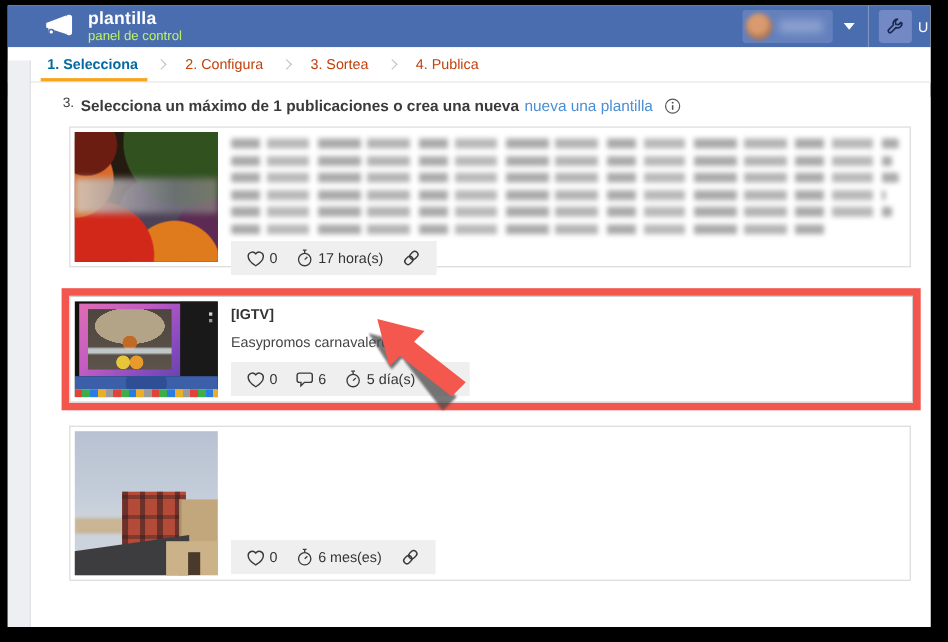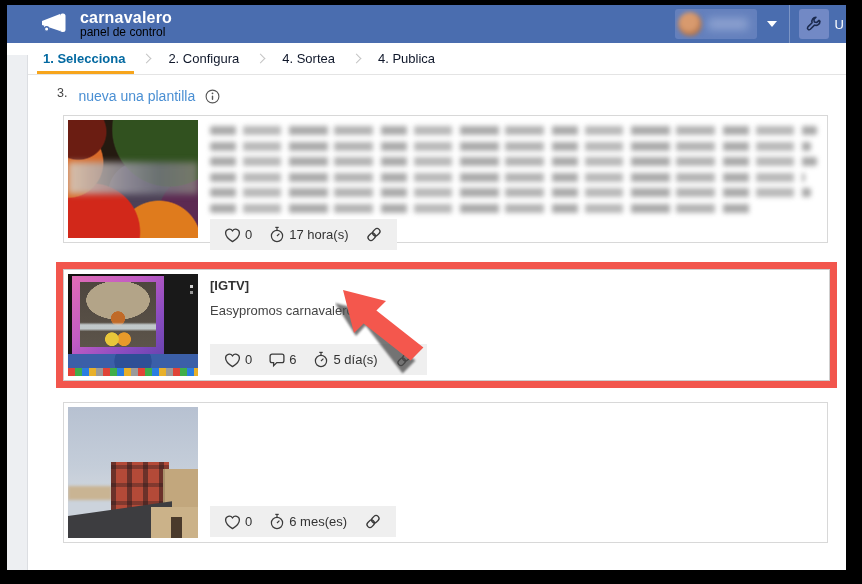--- a/index.html
+++ b/index.html
@@ -6,35 +6,35 @@
   html,body { background:#000; }
   body { font-family:"Liberation Sans", sans-serif; }
   .frame { position:relative; width:862px; height:584px; background:#000; overflow:hidden; }
   .screen { position:absolute; left:7px; top:5px; width:839px; height:565px; background:#fff; overflow:hidden; }
 
   
   .header { position:relative; height:38px; background:var(--header_blue,#4a6daf); display:flex; align-items:center; }
   .logo-wrap { display:flex; align-items:center; margin-left:31px; }
   .logo-ico { width:30px; height:24px; margin-right:12px; }
   .brand-name { color:#fff; font-size:16px; font-weight:bold; line-height:16px; letter-spacing:.2px; }
-  .brand-sub { color:#000000; font-size:12px; line-height:13px; }
+  .brand-sub { color:#bef264; font-size:12px; line-height:13px; }
   .header-right { margin-left:auto; display:flex; align-items:center; height:100%; }
   .user-chip { position:relative; width:82px; height:30px; border-radius:3px; background:#6480bd; display:flex; align-items:center; overflow:hidden; }
   .avatar { width:24px; height:24px; border-radius:50%; margin-left:3px;
             background:radial-gradient(circle at 45% 40%, #d89a6e 0 40%, #b0714a 70%, #8d5a3c 100%);
             filter:blur(2px); }
   .name-blur { width:40px; height:12px; margin-left:6px; border-radius:2px; background:#8ba0cf; filter:blur(4px); }
   .caret-down { width:0; height:0; margin:0 12px 0 10px; border-left:5px solid transparent; border-right:5px solid transparent; border-top:6px solid #fff; }
   .header-divider { width:1px; height:100%; background:rgba(255,255,255,.28); }
   .wrench-btn { width:30px; height:30px; margin:0 6px 0 9px; border-radius:3px; background:#7289c5; display:flex; align-items:center; justify-content:center; cursor:pointer; }
   .partial-user { color:#fff; font-size:13px; margin-right:2px; }
 
   
   .steps { position:relative; height:32px; display:flex; align-items:center; padding-left:33px; background:#fff; border-bottom:1px solid #e4e4e4; font-size:13px; }
-  .step { position:relative; height:100%; display:flex; align-items:center; padding:0 3px; color:#0f172a; cursor:pointer; }
+  .step { position:relative; height:100%; display:flex; align-items:center; padding:0 3px; color:#c2410c; cursor:pointer; }
   .step.active { color:#0369a1; font-weight:bold; }
   .step.active::after { content:""; position:absolute; left:-3px; right:-6px; bottom:0; height:3px; background:var(--accent_orange,#f7a51c); }
   .chev { width:7px; height:7px; margin:0 15px; border-top:1.5px solid #c4c4c4; border-right:1.5px solid #c4c4c4; transform:rotate(45deg); flex-shrink:0; }
 
   
   .page { position:relative; height:495px; background:#fff; }
   .left-strip { position:absolute; left:0; top:-33px; bottom:0; width:21px; background:#edeff2; border-right:1px solid #dcdee2; z-index:3; }
 
   .heading-row { margin:13px 18px 11px 50px; font-size:14px; color:#3a3a3a; font-weight:bold; display:flex; align-items:center; }
   .step-num { font-size:12.5px; font-weight:400; color:#444; position:relative; top:-3px; margin-right:6px; }
@@ -53,21 +53,21 @@
   .stat { display:inline-flex; align-items:center; gap:3px; }
   .stat + .stat { margin-left:9px;text-align:right; }
   .stat svg { display:block; }
 
   
   .blur-cap { margin-top:2px; filter:blur(2.6px); opacity:.75; }
   .blur-line { height:9px; border-radius:2px; margin-bottom:6.5px;
     background:repeating-linear-gradient(90deg,#8d8d8d 0 26px,transparent 26px 33px,#a0a0a0 33px 71px,transparent 71px 79px,#8d8d8d 79px 118px,transparent 118px 124px,#9a9a9a 124px 163px,transparent 163px 171px); }
 
   
-  .highlight { position:relative; margin:19px 0 14px 49px; width:781px; height:126px; border:7px solid var(--highlight_red,#f2564d); background:#14532d; }
+  .highlight { position:relative; margin:19px 0 14px 49px; width:781px; height:111px; border:7px solid var(--highlight_red,#f2564d); background:#14532d; }
   .highlight .card { margin:0; width:100%; height:100%; border:1px solid #cfcfcf; }
   .arrow-annot { position:absolute; left:272px; top:13px; z-index:5; pointer-events:none; }
 
   
   .art-bokeh { background:
       radial-gradient(circle at 8% 10%, #6b1d12 0 17%, rgba(0,0,0,0) 18%),
       radial-gradient(circle at 0% 36%, #d96a28 0 23%, rgba(0,0,0,0) 24%),
       radial-gradient(circle at 78% 8%, #31511f 0 38%, rgba(0,0,0,0) 39%),
       radial-gradient(circle at 18% 95%, #d2281a 0 31%, rgba(0,0,0,0) 32%),
       radial-gradient(circle at 70% 104%, #df7b1d 0 27%, rgba(0,0,0,0) 28%),
@@ -116,21 +116,21 @@
 
     <div class="header">
       <div class="logo-wrap">
         <svg class="logo-ico" viewBox="0 0 30 24">
           <polygon points="4,9 22,2 22,19 4,13" fill="#fff"></polygon>
           <rect x="22" y="1.5" width="5.5" height="18.5" rx="2.5" fill="#fff"></rect>
           <path d="M6 13.5v3.2a2.6 2.6 0 0 0 5.2 0v-1.5z" fill="#fff"></path>
           <circle cx="8.6" cy="17" r="2.2" fill="none" stroke="#4a6daf" stroke-width="1.4"></circle>
         </svg>
         <div>
-          <div class="brand-name">carnavalero</div>
+          <div class="brand-name">plantilla</div>
           <div class="brand-sub">panel de control</div>
         </div>
       </div>
       <div class="header-right">
         <div class="user-chip">
           <div class="avatar"></div>
           <div class="name-blur"></div>
         </div>
         <div class="caret-down"></div>
         <div class="header-divider"></div>
@@ -141,30 +141,31 @@
         </div>
         <div class="partial-user">U</div>
       </div>
     </div>
 
     <div class="steps">
       <div class="step active">1. Selecciona</div>
       <span class="chev"></span>
       <div class="step">2. Configura</div>
       <span class="chev"></span>
-      <div class="step">4. Sortea</div>
+      <div class="step">3. Sortea</div>
       <span class="chev"></span>
       <div class="step">4. Publica</div>
     </div>
 
     <div class="page">
       <div class="left-strip"></div>
 
       <div class="heading-row">
         <span class="step-num">3.</span>
+        <span>Selecciona un máximo de 1 publicaciones o crea una nueva</span>
         <a class="tpl-link">nueva una plantilla</a>
         <span class="info-ico">
           <svg width="15" height="15" viewBox="0 0 15 15">
             <circle cx="7.5" cy="7.5" r="6.4" fill="none" stroke="#555" stroke-width="1.1"></circle>
             <rect x="6.8" y="6.4" width="1.4" height="4.6" rx="0.7" fill="#555"></rect>
             <circle cx="7.5" cy="4.3" r="0.9" fill="#555"></circle>
           </svg>
         </span>
       </div>
 

